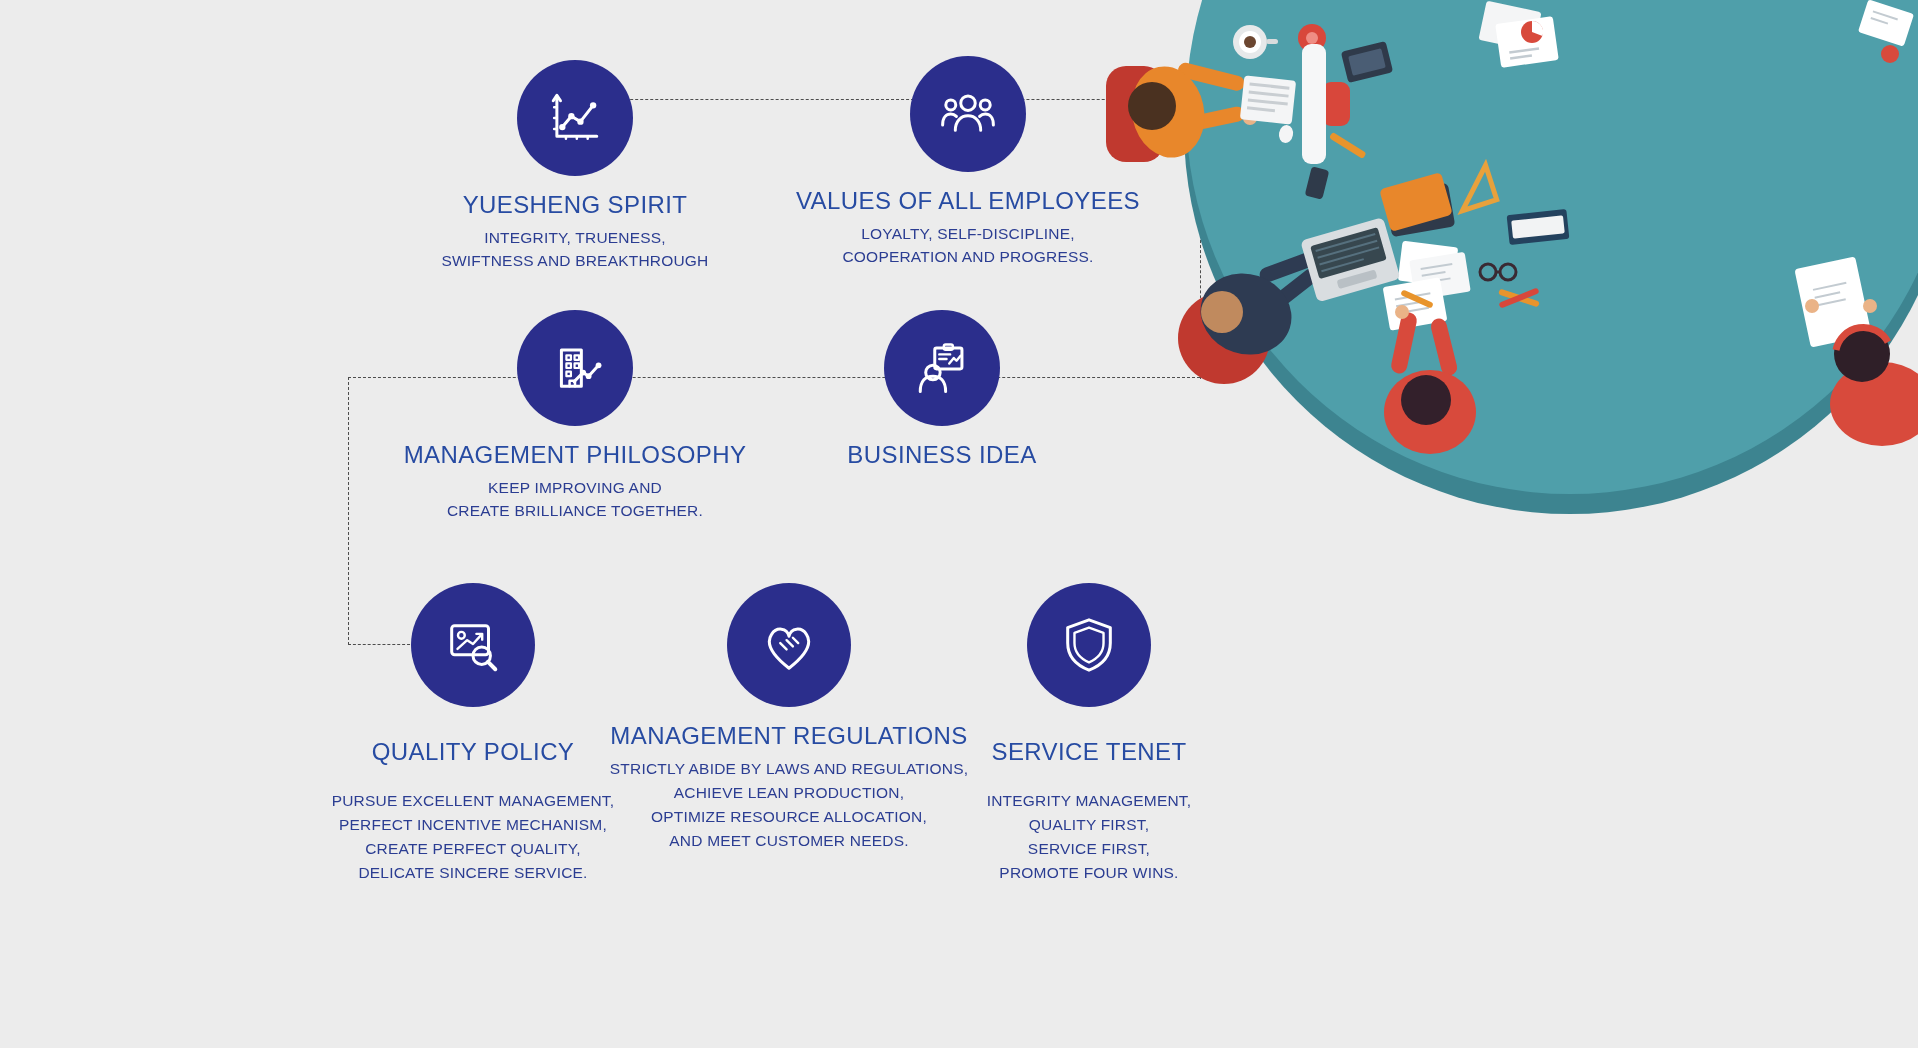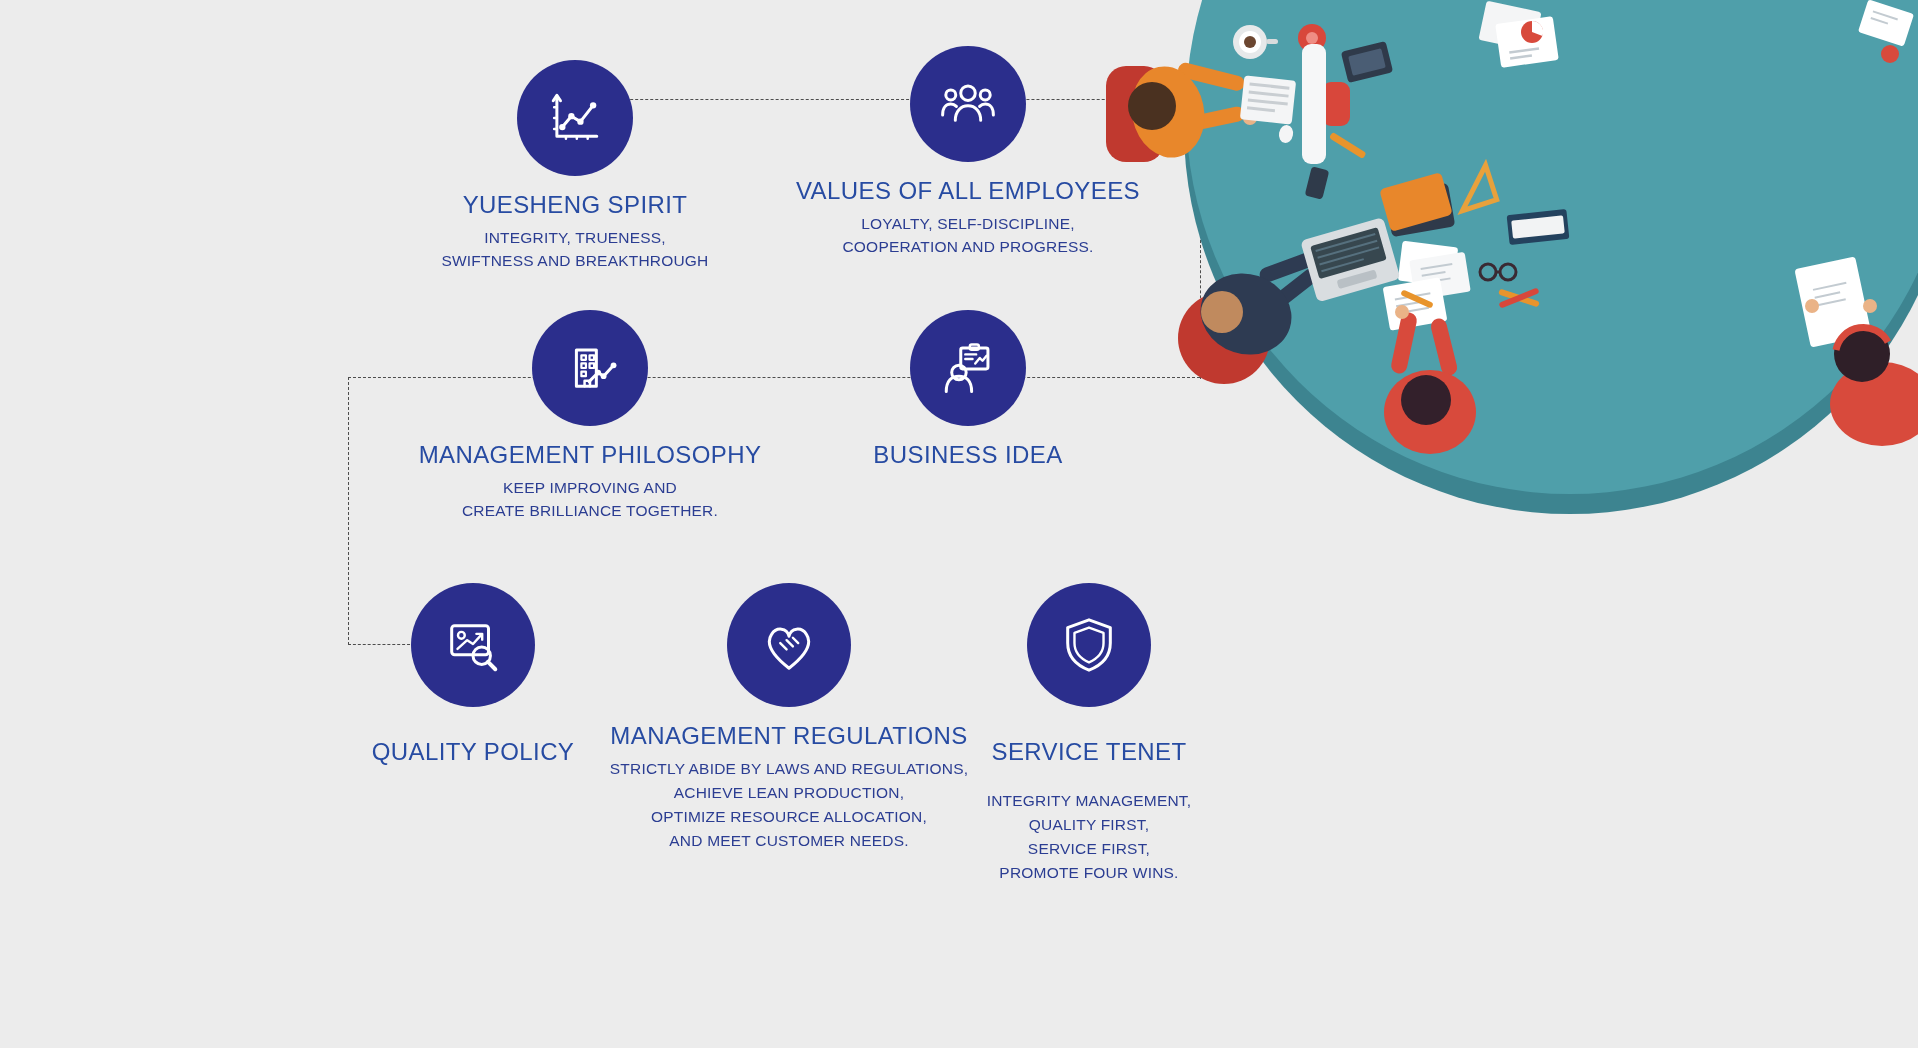--- a/index.html
+++ b/index.html
@@ -195,56 +195,56 @@
           <circle cx="38" cy="36" r="3.5"></circle>
             <circle cx="52" cy="18" r="3.5"></circle>
         </g>
       </svg>
     </div>
     <div class="title">YUESHENG SPIRIT</div>
     <div class="desc">INTEGRITY, TRUENESS,
 SWIFTNESS AND BREAKTHROUGH</div>
   </div>
 
-  <div class="item" style="left:708px;top:46px;align-items:center;">
+  <div class="item" style="left:708px;top:56px;align-items:center;">
     <div class="circle">
       <svg class="icon" viewBox="0 0 64 64" fill="none" stroke="#ffffff" stroke-width="3" stroke-linecap="round" stroke-linejoin="round">
         <circle cx="32" cy="20" r="8"></circle>
         <path d="M18 50 c0-10 6-16 14-16 s14 6 14 16"></path>
         <circle cx="13" cy="22" r="5.5"></circle>
         <path d="M4 44 c0-8 4-12 9-12 c2.6 0 4.6 1 6.2 2.6"></path>
         <circle cx="51" cy="22" r="5.5"></circle>
         <path d="M60 44 c0-8 -4-12 -9-12 c-2.6 0 -4.6 1 -6.2 2.6"></path>
       </svg>
     </div>
     <div class="title">VALUES OF ALL EMPLOYEES</div>
     <div class="desc">LOYALTY, SELF-DISCIPLINE,
 COOPERATION AND PROGRESS.</div>
   </div>
 
-  <div class="item" style="left:330px;top:310px;align-items:center;">
+  <div class="item" style="left:315px;top:310px;align-items:center;">
     <div class="circle">
       <svg class="icon" viewBox="0 0 64 64" fill="none" stroke="#ffffff" stroke-width="3" stroke-linecap="round" stroke-linejoin="round">
         <rect x="17" y="12" width="22" height="40"></rect>
         <path d="M22.5 18 h5 v5 h-5 z M31.5 18 h5 v5 h-5 z M22.5 27 h5 v5 h-5 z M31.5 27 h5 v5 h-5 z M22.5 36 h5 v5 h-5 z" stroke-width="2.2"></path>
         <path d="M26 52 v-6 h6 v6" stroke-width="2.5"></path>
         <polyline points="31,47 41,37 47,41 58,29"></polyline>
         <g fill="#ffffff" stroke="none">
           <circle cx="41" cy="37" r="3.2"></circle>
             <circle cx="47" cy="41" r="3.2"></circle>
             <circle cx="58" cy="29" r="3.2"></circle>
         </g>
       </svg>
     </div>
     <div class="title">MANAGEMENT PHILOSOPHY</div>
     <div class="desc">KEEP IMPROVING AND
 CREATE BRILLIANCE TOGETHER.</div>
   </div>
 
-  <div class="item" style="left:708px;top:310px;">
+  <div class="item" style="left:682px;top:310px;">
     <div class="circle">
       <svg class="icon" viewBox="0 0 64 64" fill="none" stroke="#ffffff" stroke-width="3" stroke-linecap="round" stroke-linejoin="round">
         <rect x="34" y="6" width="10" height="6" rx="2" stroke-width="2.4"></rect>
         <rect x="24" y="10" width="30" height="23" rx="2"></rect>
         <path d="M29 17 h12 M29 22 h8" stroke-width="2.4"></path>
         <polyline points="40,27 45,21 48,24 52.5,18.5" stroke-width="2.4"></polyline>
         <circle cx="22" cy="37" r="8"></circle>
         <path d="M8 58 c0-12 6-17 14-17 s14 5 14 17"></path>
       </svg>
     </div>
@@ -256,20 +256,24 @@
       <svg class="icon" viewBox="0 0 64 64" fill="none" stroke="#ffffff" stroke-width="3" stroke-linecap="round" stroke-linejoin="round">
         <rect x="10" y="12" width="38" height="30" rx="3"></rect>
         <circle cx="20" cy="22" r="3.5" stroke-width="2.4"></circle>
         <polyline points="16,36 26,27 32,31 41,21" stroke-width="2.4"></polyline>
         <path d="M35.5 20.5 h6 v6" stroke-width="2.4"></path>
         <circle cx="41" cy="43" r="9"></circle>
         <path d="M47.5 49.5 L55 57" stroke-width="4"></path>
       </svg>
     </div>
     <div class="title">QUALITY POLICY</div>
+    <div class="desc">PURSUE EXCELLENT MANAGEMENT,
+PERFECT INCENTIVE MECHANISM,
+CREATE PERFECT QUALITY,
+DELICATE SINCERE SERVICE.</div>
   </div>
 
   <div class="item row3" style="left:529px;top:583px;">
     <div class="circle">
       <svg class="icon" viewBox="0 0 64 64" fill="none" stroke="#ffffff" stroke-width="3" stroke-linecap="round" stroke-linejoin="round">
         <path d="M32 56 C14 42 8 30 14 21 C19 13 30 14 32 23 C34 14 45 13 50 21 C56 30 50 42 32 56 Z"></path>
         <path d="M23 30 l6.5 6.5 M29.5 27 l6.5 6.5 M36 24.5 l5.5 5.5" stroke-width="2.4"></path>
       </svg>
     </div>
     <div class="title">MANAGEMENT REGULATIONS</div>

